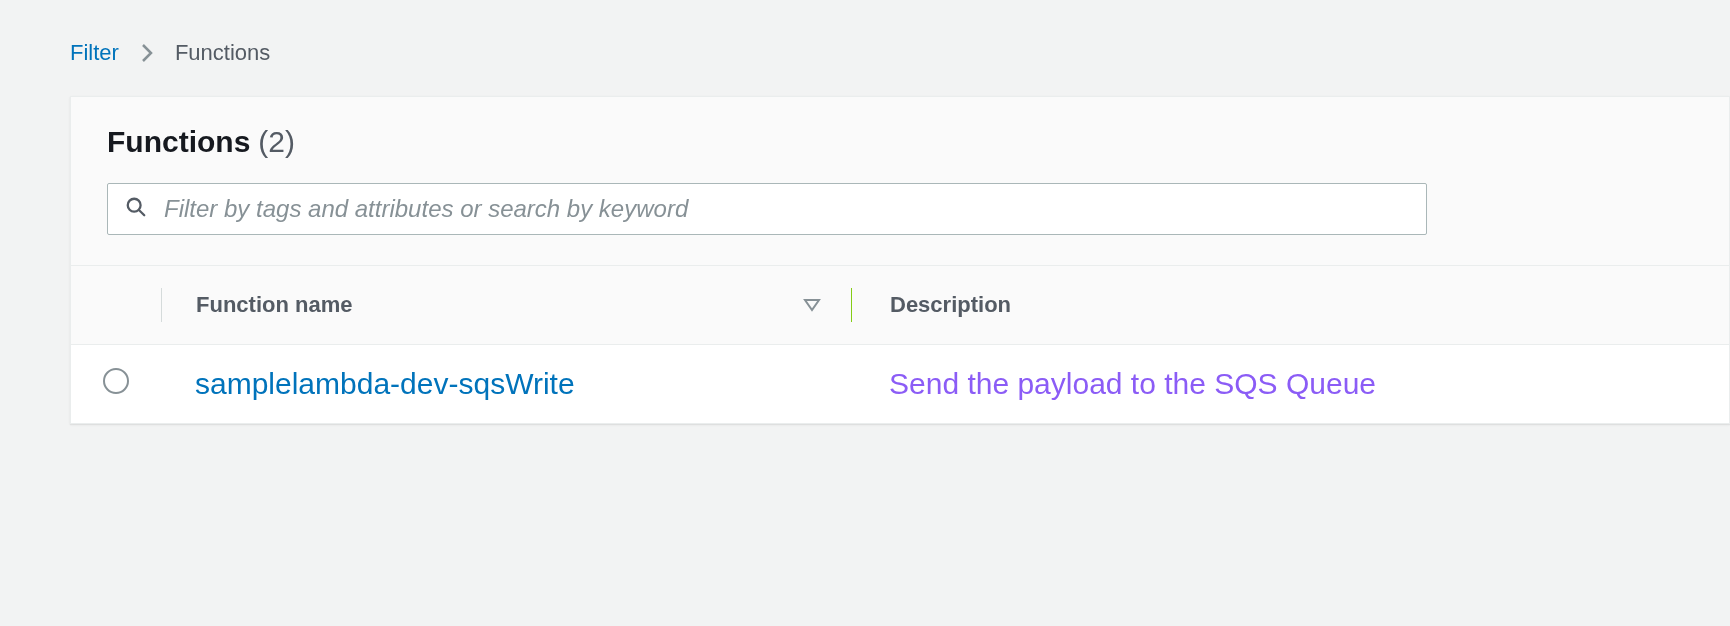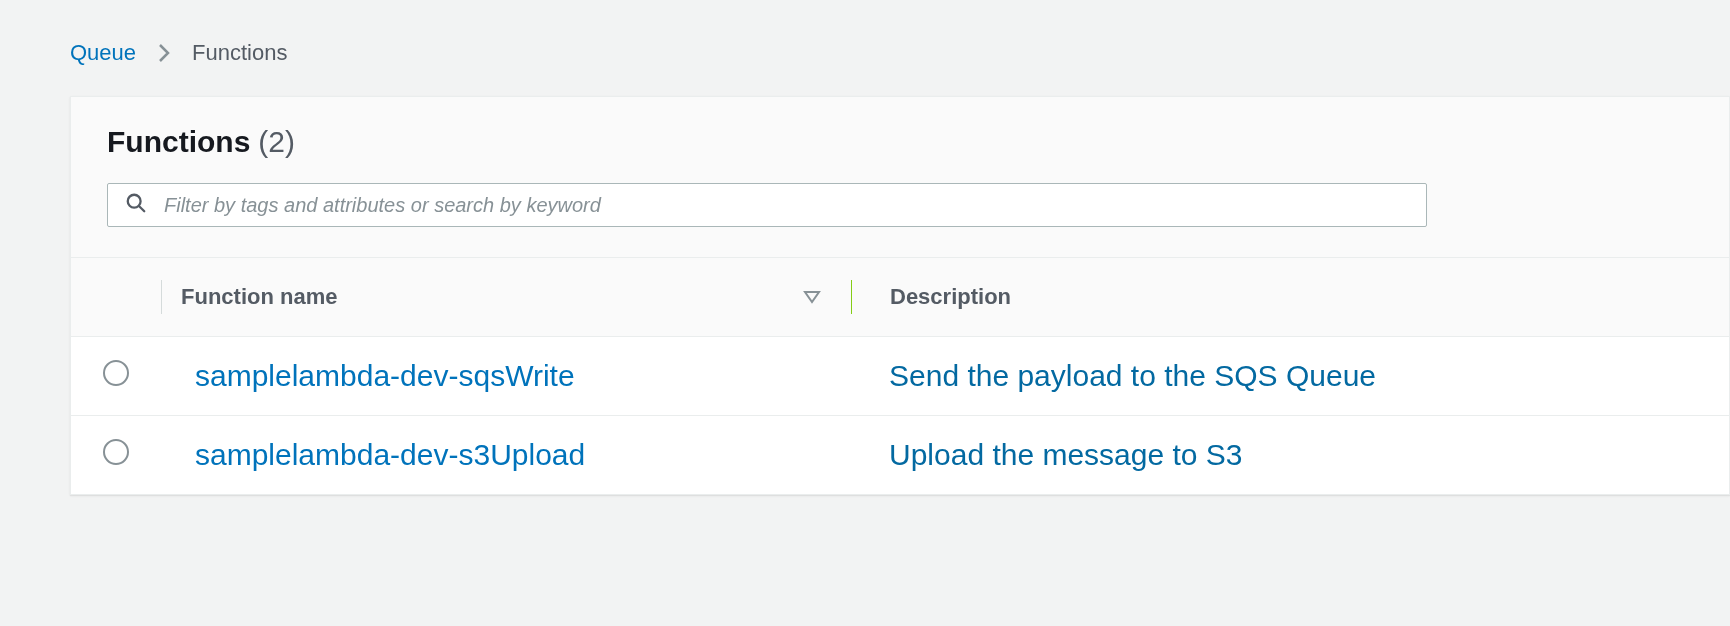--- a/index.html
+++ b/index.html
@@ -61,25 +61,25 @@
   }
   .search-icon {
     position: absolute;
     left: 18px;
     top: 50%;
     transform: translateY(-50%);
     color: #545b64;
   }
   .search-input {
     width: 100%;
-    height: 44px;
+    height: 52px;
     border: 1px solid #aab7b8;
     border-radius: 2px;
     padding: 0 16px 0 56px;
-    font-size: 20px;
+    font-size: 24px;
     font-style: italic;
     color: #16191f;
     background: #ffffff;
   }
   .search-input::placeholder {
     color: #879196;
     font-style: italic;
   }
   table {
     width: 100%;
@@ -98,56 +98,56 @@
   }
   th.col-check { width: 90px; }
   th.col-name  { width: 690px; padding-left: 34px; }
   th.col-desc  { padding-left: 38px; }
   .th-inner {
     display: flex;
     align-items: center;
     justify-content: space-between;
     padding-right: 30px;
     border-left: 1px solid #d5dbdb;
-    padding-left: 19px;
+    padding-left: 34px;
     height: 34px;
   }
   th.col-name .th-inner { border-left: 1px solid #d5dbdb; }
   th.col-desc .th-inner { border-left: 1px solid #84cc16; padding-left: 38px; }
   th.col-check .th-inner { border-left: none; }
   .sort-icon { color: #879196; display:inline-flex; }
   tbody tr { border-top: 1px solid #eaeded; }
   td {
     font-size: 30px;
     padding: 22px 0;
     vertical-align: middle;
   }
   td.cell-check { width: 90px; text-align: center; }
   td.cell-name  { width: 690px; padding-left: 34px; }
-  td.cell-desc  { padding-left: 38px; color: #0369a1; }
+  td.cell-desc  { padding-left: 38px; color: #8b5cf6; }
   .radio {
     width: 26px;
     height: 26px;
     border: 2px solid #879196;
     border-radius: 50%;
     display: inline-block;
     background: #fff;
     cursor: pointer;
   }
   .link {
     color: #0073bb;
     text-decoration: none;
     cursor: pointer;
   }
 </style>
 </head>
 <body>
 
 <div class="breadcrumb">
-  <a href="#">Queue</a>
+  <a href="#">Filter</a>
   <span class="sep">
     <svg width="12" height="20" viewBox="0 0 12 20" fill="none" stroke="currentColor" stroke-width="2.5">
         <polyline points="2,2 10,10 2,18"></polyline>
       </svg>
   </span>
   <span class="current">Functions</span>
 </div>
 
 <div class="panel">
   <div class="panel-header">
@@ -194,26 +194,15 @@
         <td class="cell-check">
           <span class="radio"></span>
         </td>
         <td class="cell-name">
           <a class="link">samplelambda-dev-sqsWrite</a>
         </td>
         <td class="cell-desc">
           <span>Send the payload to the SQS Queue</span>
         </td>
       </tr>
-      <tr>
-        <td class="cell-check">
-          <span class="radio"></span>
-        </td>
-        <td class="cell-name">
-          <a class="link">samplelambda-dev-s3Upload</a>
-        </td>
-        <td class="cell-desc">
-          <span>Upload the message to S3</span>
-        </td>
-      </tr>
     </tbody>
   </table>
 </div>
 
 </body></html>

